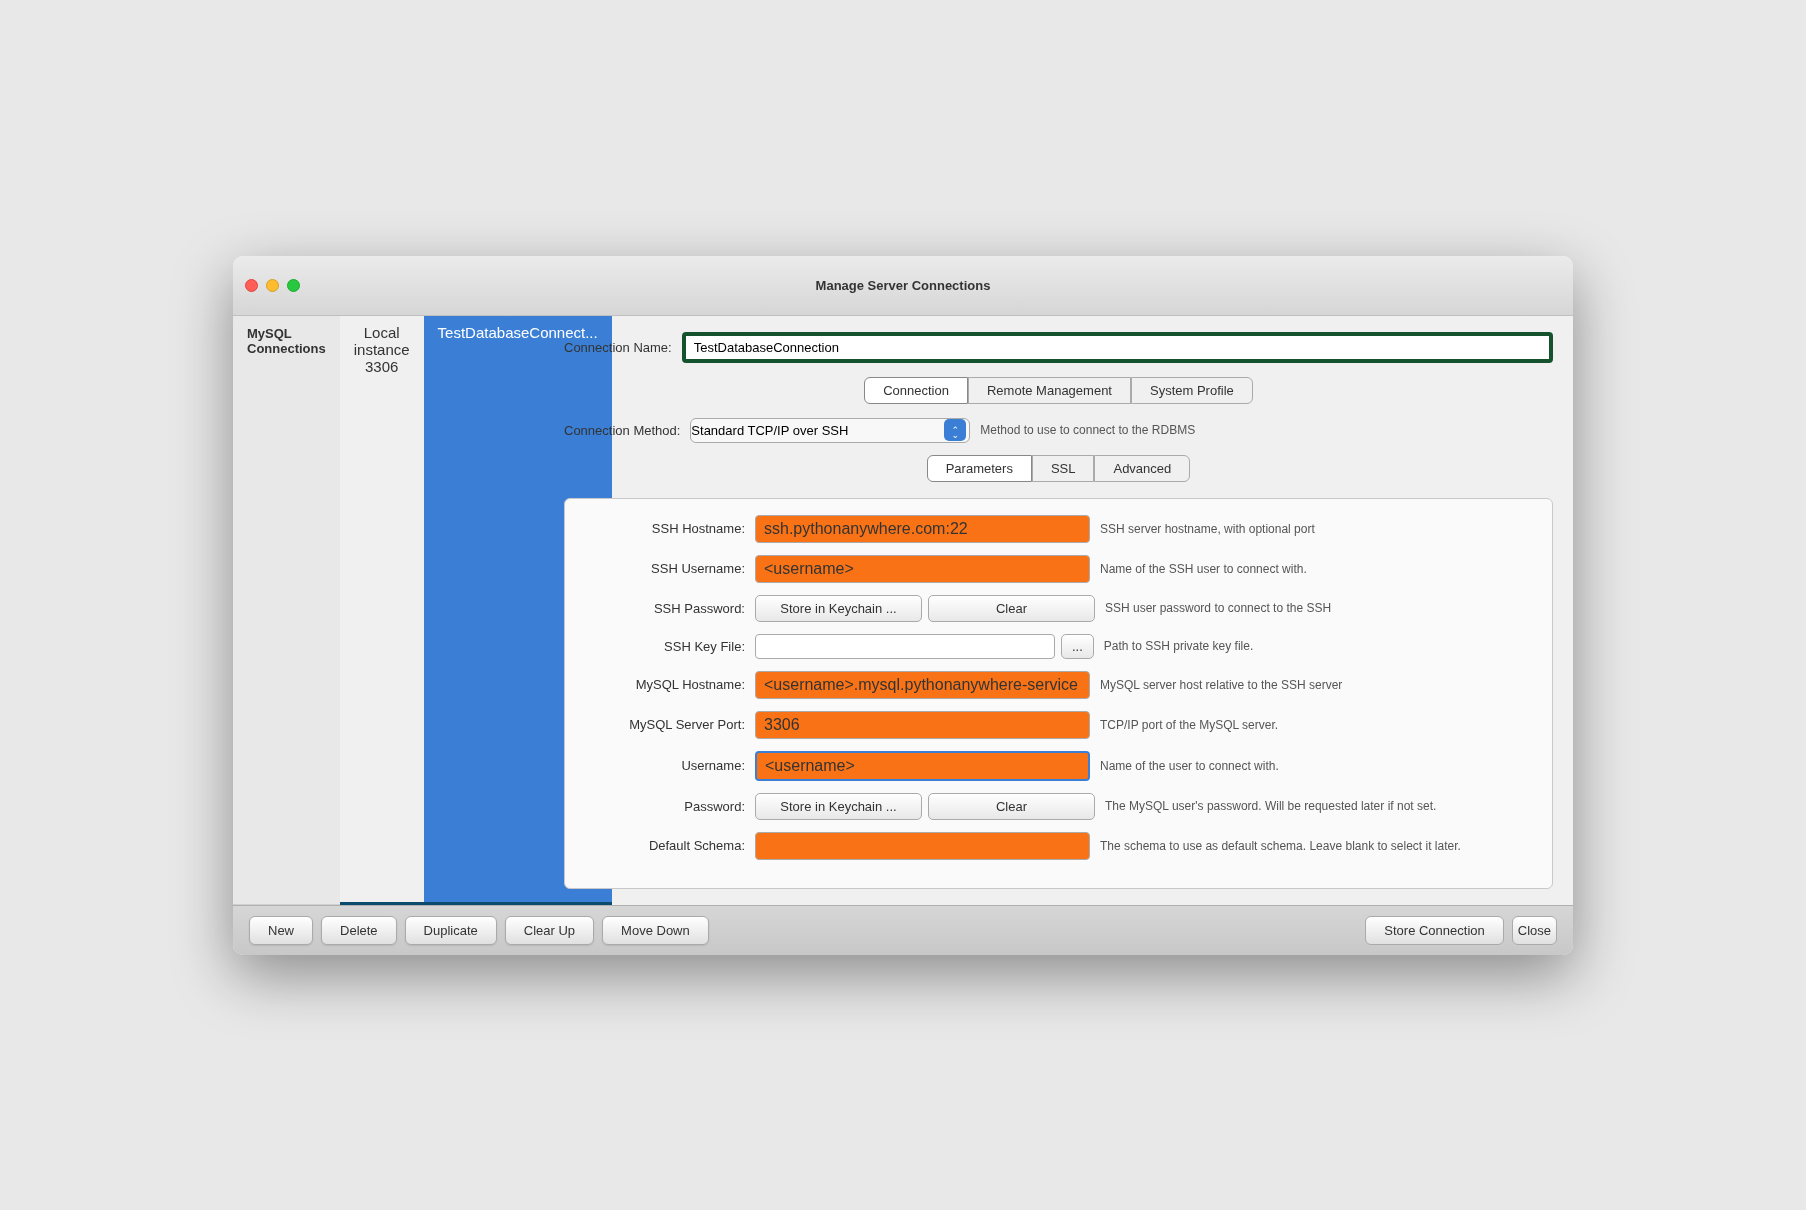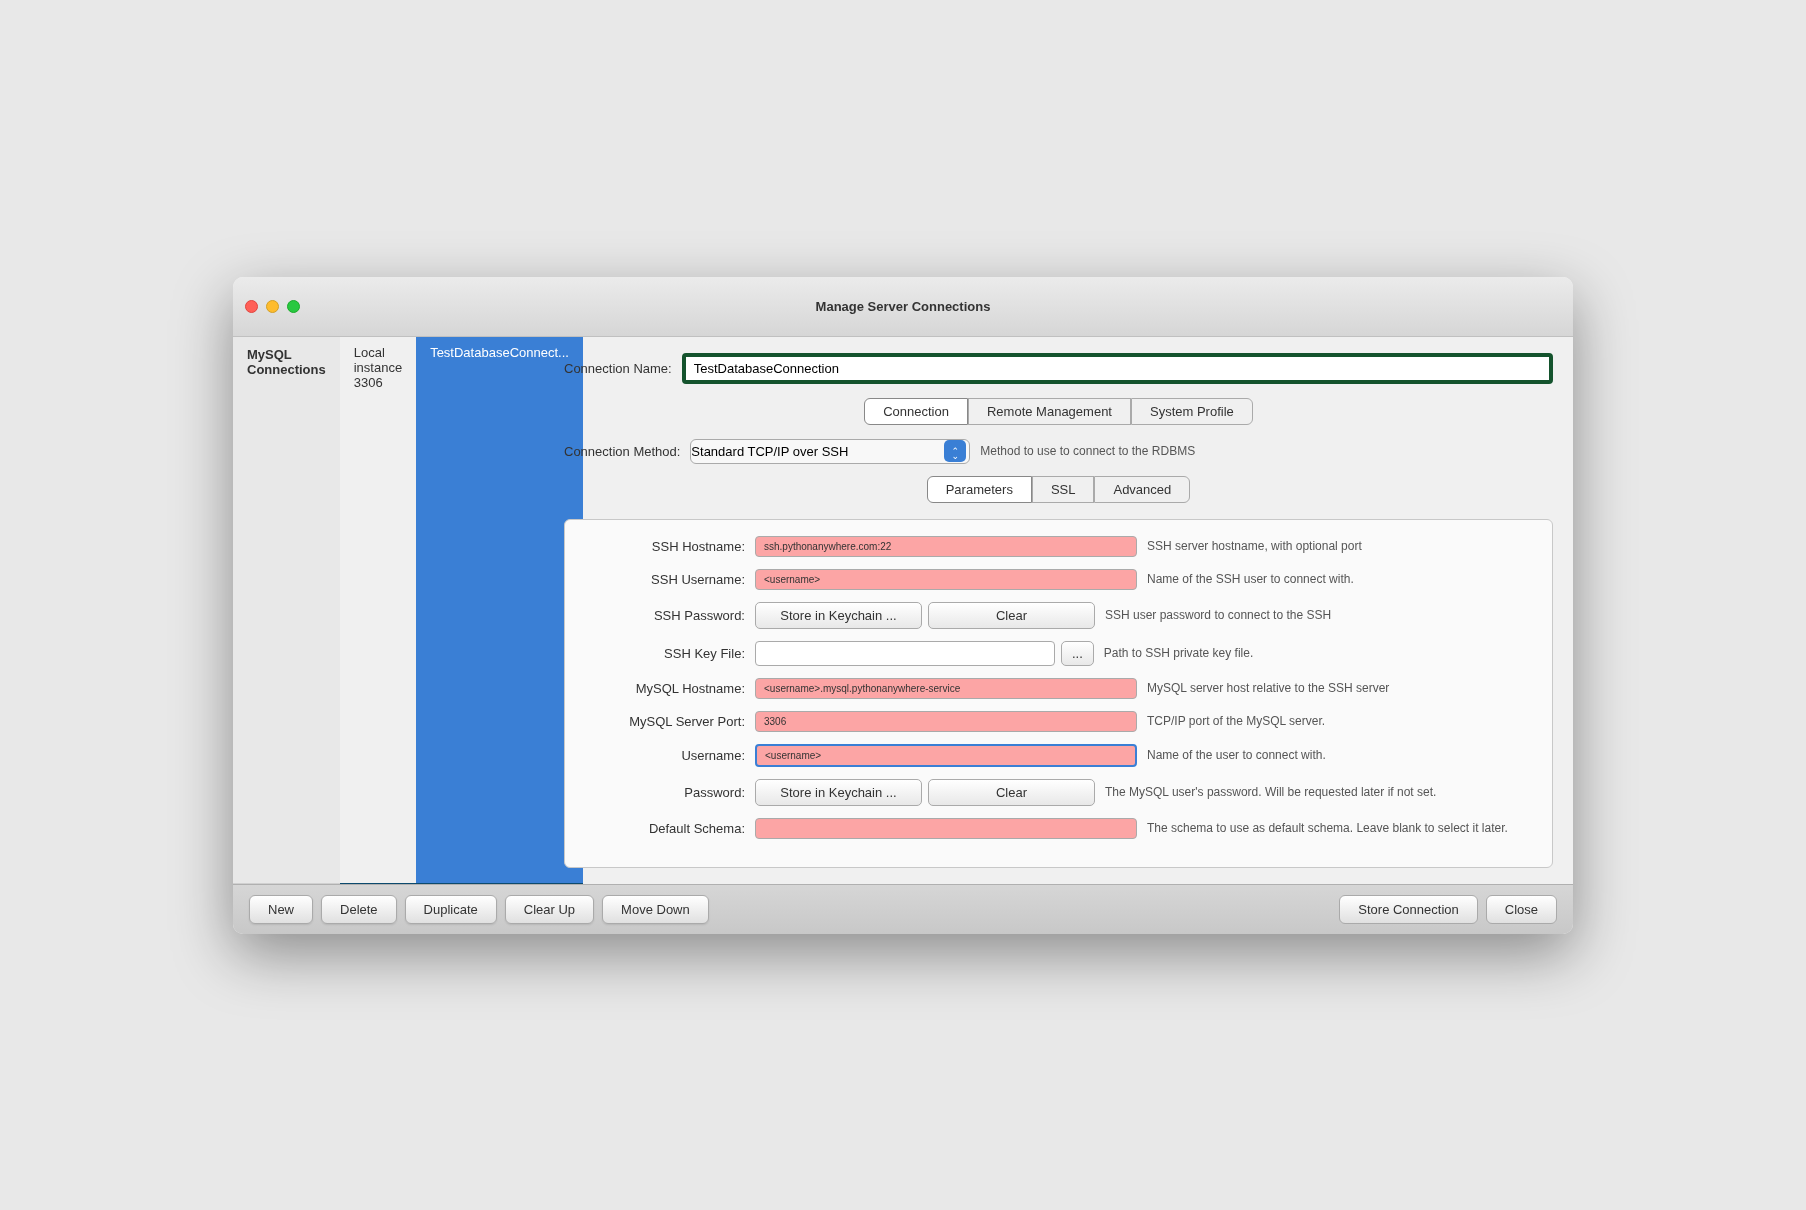--- a/index.html
+++ b/index.html
@@ -78,24 +78,25 @@
       padding: 10px 14px;
       font-size: 13px;
       font-weight: 600;
       color: #333;
       border-bottom: 1px solid #d0d0d0;
       background: #e8e8e8;
     }
 
     .sidebar-item {
       padding: 8px 14px;
-      font-size: 13px;
-      color: #333;
-      cursor: pointer;
-      border-bottom: 1px solid #0c4a6e;
+      font-size: 15px;
+      color: #333;
+      cursor: pointer;
+      border-bottom: 3px solid #0c4a6e;
+      text-align: center;
     }
 
     .sidebar-item.active {
       background: #3a7fd5;
       color: white;
     }
 
     .right-panel {
       flex: 1;
       display: flex;
@@ -277,26 +278,26 @@
     .form-label {
       font-size: 13px;
       color: #333;
       text-align: right;
       width: 160px;
       flex-shrink: 0;
       font-weight: 400;
     }
 
     .form-input {
-      width: 382px;
+      width: 335px;
       padding: 4px 8px;
-      font-size: 10px;
+      font-size: 16px;
       border: 1px solid #aaa;
       border-radius: 4px;
-      background: #fca5a5;
+      background: #f97316;
       outline: none;
       color: #333;
     }
 
     .form-input.focused {
       border: 2px solid #3a7fd5;
     }
 
     .form-hint {
       font-size: 12px;
@@ -387,21 +388,21 @@
       padding: 6px 18px;
       font-size: 13px;
       background: linear-gradient(to bottom, #ffffff, #e0e0e0);
       border: 1px solid #aaa;
       border-radius: 6px;
       cursor: pointer;
       color: #333;
     }
 
     .close-btn-bottom {
-      padding: 6px 18px;
+      padding: 6px 5px;
       font-size: 13px;
       background: linear-gradient(to bottom, #ffffff, #e0e0e0);
       border: 1px solid #aaa;
       border-radius: 6px;
       cursor: pointer;
       color: #333;
     }
 
     .params-wrapper {
       position: relative;

